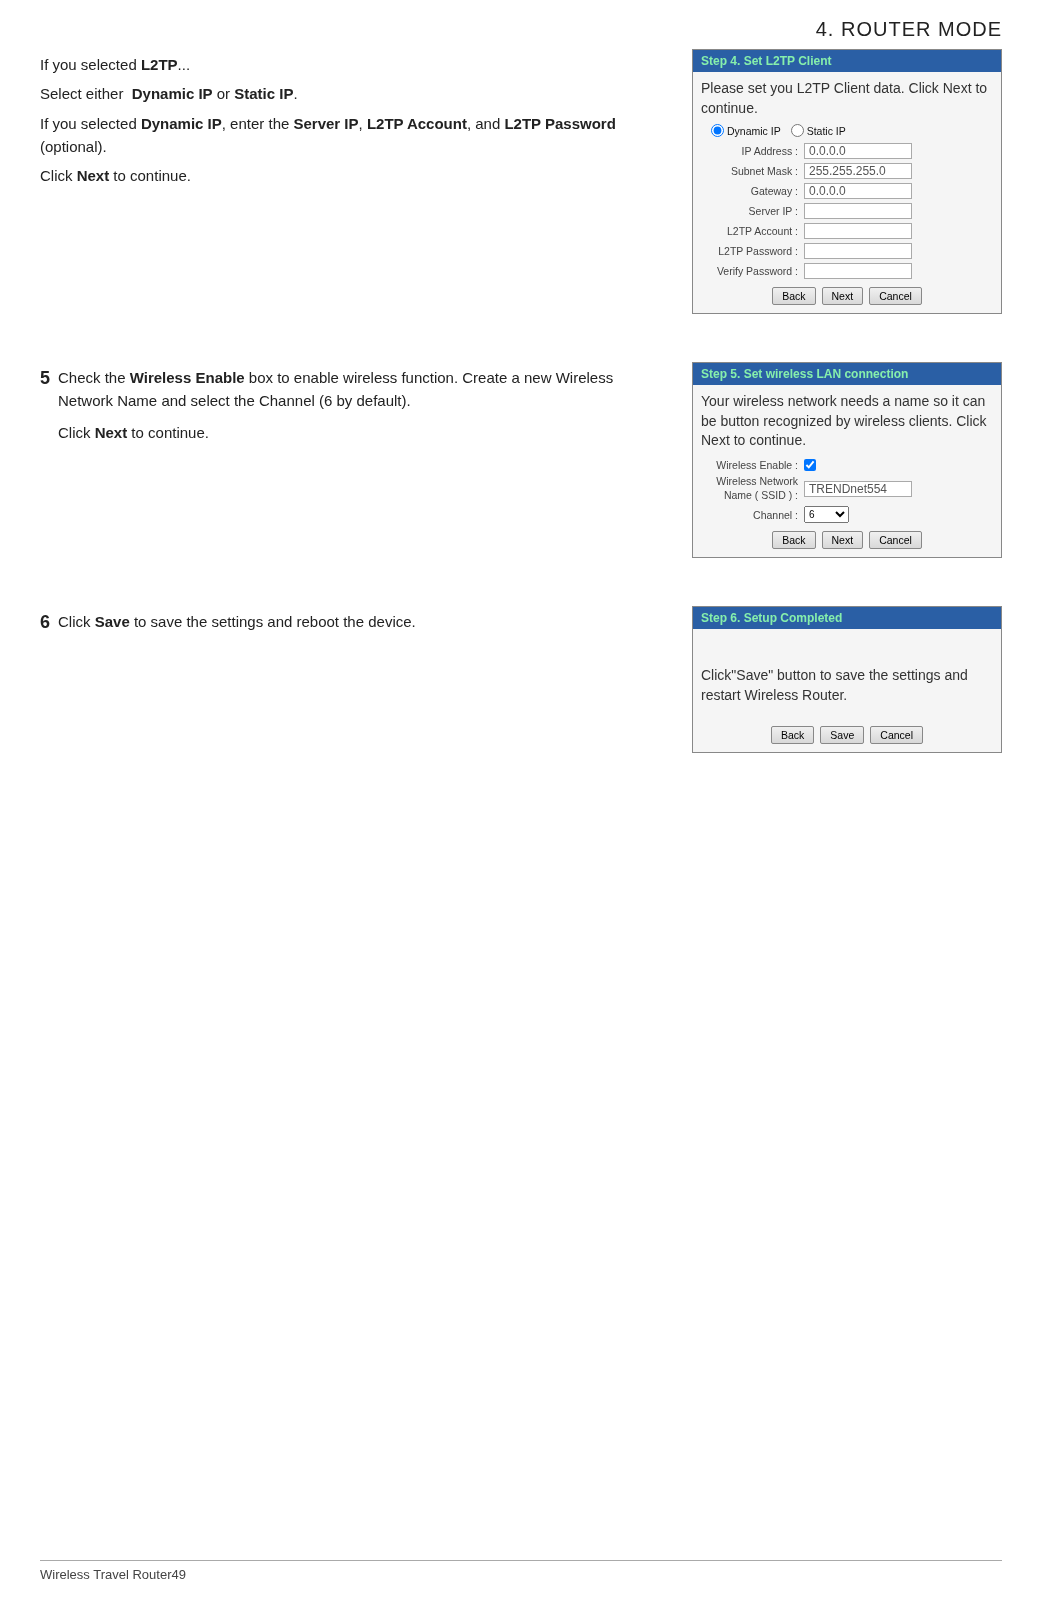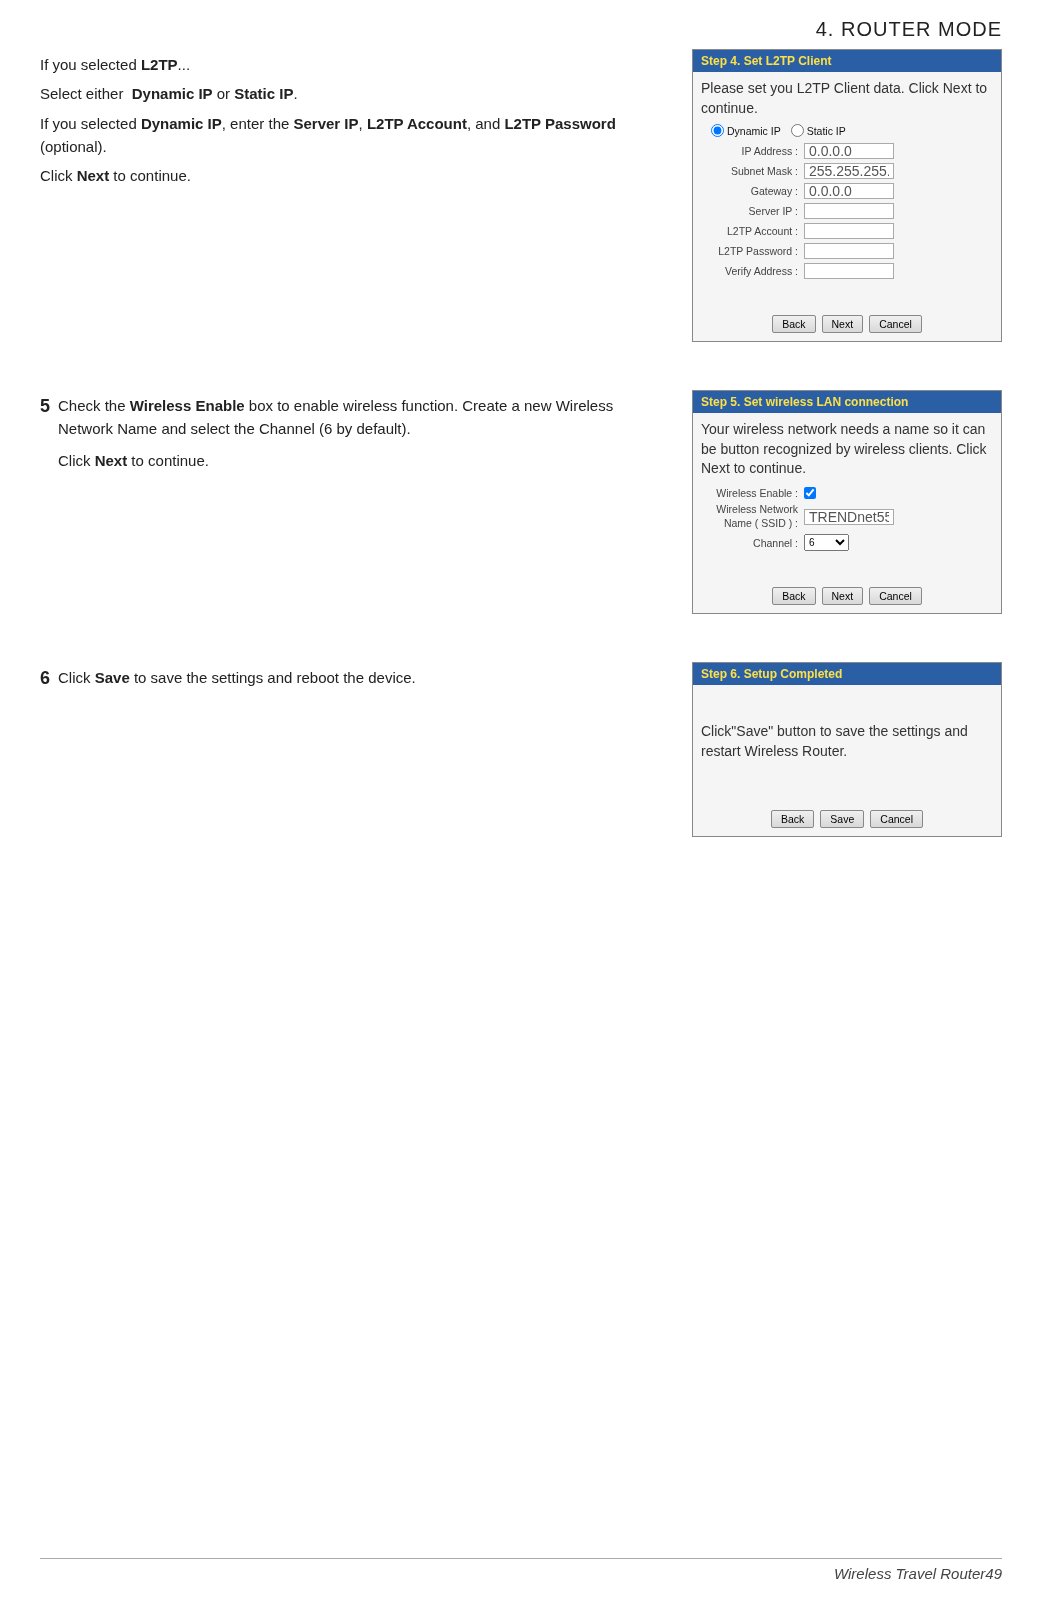--- a/index.html
+++ b/index.html
@@ -54,21 +54,21 @@
     
     .ui-panel {
       border: 1.5px solid #888;
       background: #f5f5f5;
       font-size: 11px;
       color: #111;
     }
 
     .ui-panel-header {
       background: #2a5fa5;
-      color: #fde047;
+      color: #86efac;
       font-weight: bold;
       font-size: 12px;
       padding: 4px 8px;
     }
 
     .ui-panel-body {
       padding: 7px 8px 8px 8px;
     }
 
     .ui-panel-desc {
@@ -94,22 +94,22 @@
       text-align: right;
       color: #444;
       width: 100px;
       white-space: nowrap;
     }
 
     .ui-input {
       border: 1px solid #aaa;
       background: #fff;
       padding: 1px 4px;
-      font-size: 14px;
-      width: 90px;
+      font-size: 12px;
+      width: 108px;
       height: 16px;
       color: #555;
     }
 
     .radio-row {
       display: flex;
       align-items: center;
       gap: 10px;
       margin-bottom: 4px;
       margin-left: 10px;
@@ -129,21 +129,20 @@
       margin-top: 5px;
     }
 
     .ui-btn {
       background: linear-gradient(to bottom, #f0f0f0, #d8d8d8);
       border: 1px solid #888;
       padding: 2px 9px;
       font-size: 10.5px;
       cursor: pointer;
       border-radius: 2px;
-      margin-top: 28px;
     }
 
     .checkbox-cell {
       display: flex;
       align-items: center;
     }
 
     .checkbox-cell input[type="checkbox"] {
       width: 12px;
       height: 12px;
@@ -169,24 +168,23 @@
 
     
     .page-footer {
       position: absolute;
       bottom: 18px;
       left: 40px;
       right: 40px;
       border-top: 1px solid #aaa;
       padding-top: 6px;
       display: flex;
-      justify-content: flex-end;
-      font-size: 15px;
+      justify-content: flex-start;
+      font-size: 13px;
       color: #444;
-      font-style: italic;
     }
 
     .section-divider {
       height: 20px;
     }
 
     
     b { font-weight: bold; }
   </style>
 </head>
@@ -241,21 +239,21 @@
             </tr>
             <tr>
               <td>L2TP Account :</td>
               <td><input class="ui-input" type="text" value="" style=""></td>
             </tr>
             <tr>
               <td>L2TP Password :</td>
               <td><input class="ui-input" type="password" value="" style=""></td>
             </tr>
             <tr>
-              <td>Verify Address :</td>
+              <td>Verify Password :</td>
               <td><input class="ui-input" type="password" value="" style=""></td>
             </tr>
           </tbody>
             </table>
 
           <div class="ui-btn-row">
             <button class="ui-btn">Back</button>
             <button class="ui-btn">Next</button>
             <button class="ui-btn">Cancel</button>
           </div>

